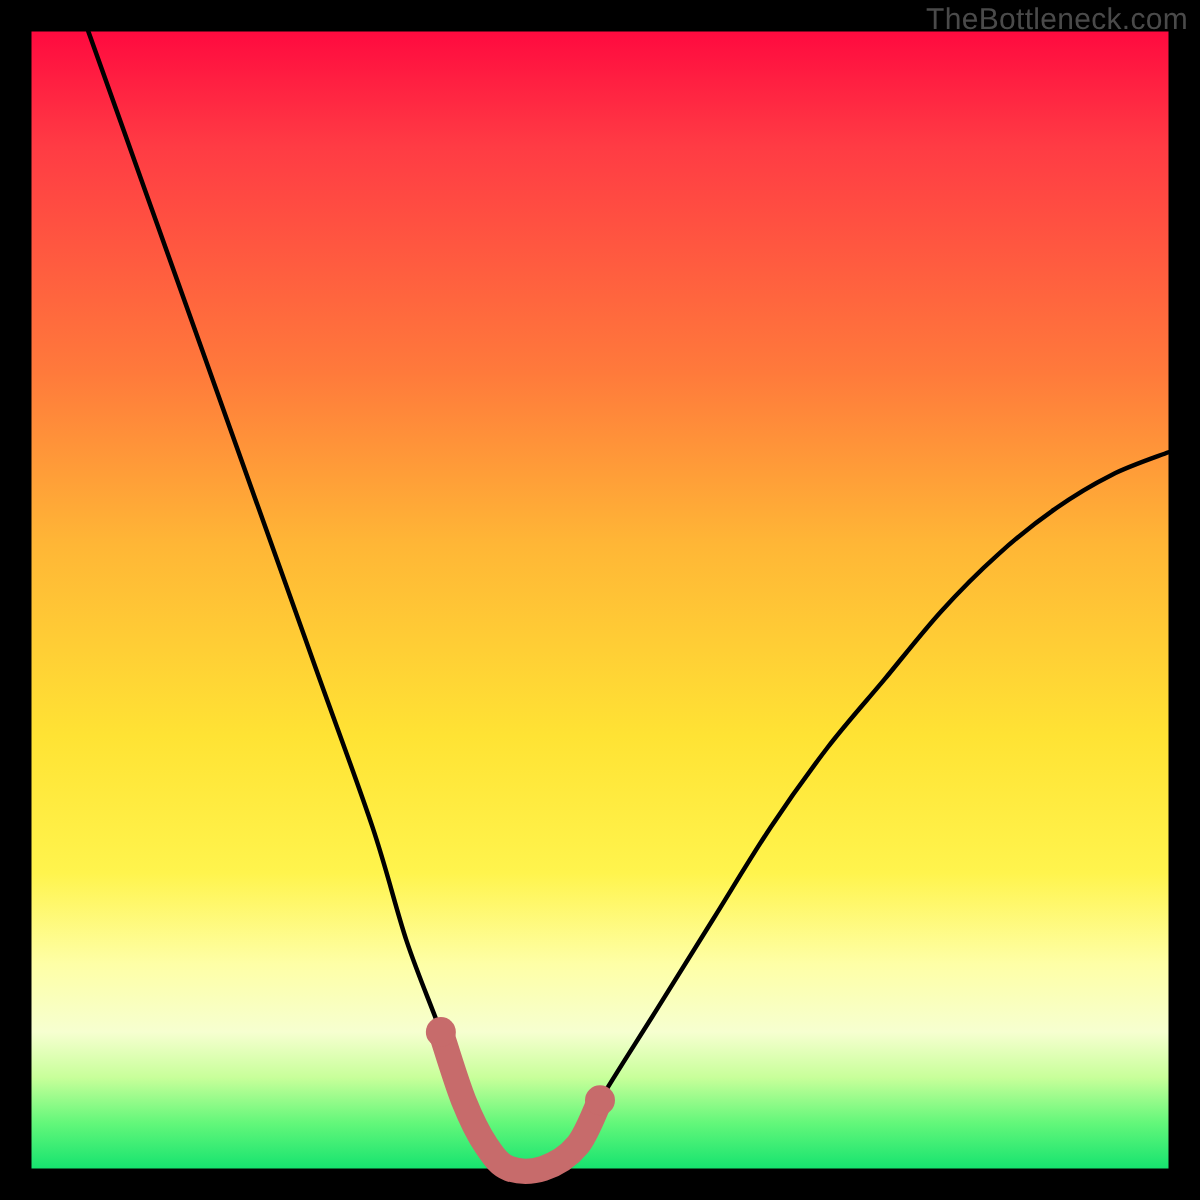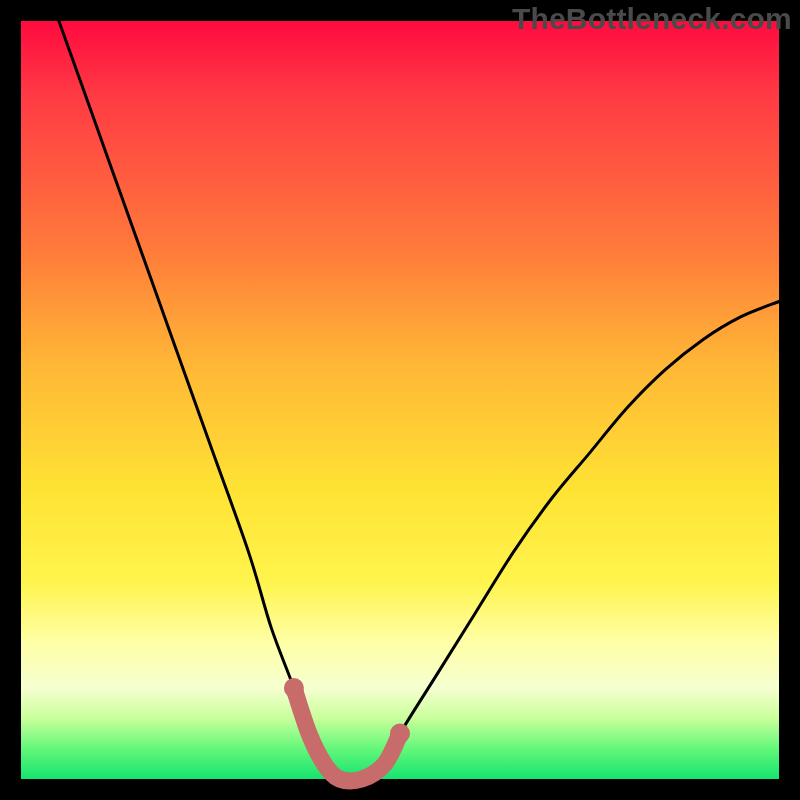--- a/index.html
+++ b/index.html
@@ -39,22 +39,22 @@
       #c8ff9a 92%,
       #63f77a 96%,
       #16e36f 100%
     );
   }
   .watermark {
     position: absolute;
     top: 2px;
     right: 8px;
     color: #4a4a4a;
-    font-size: 30px;
-    font-weight: 700;
+    font-size: 20px;
+    font-weight: 400;
     letter-spacing: 0.2px;
     user-select: none;
   }
   svg.curve {
     position: absolute;
     left: 0;
     top: 0;
     width: 758px;
     height: 758px;
     overflow: visible;

